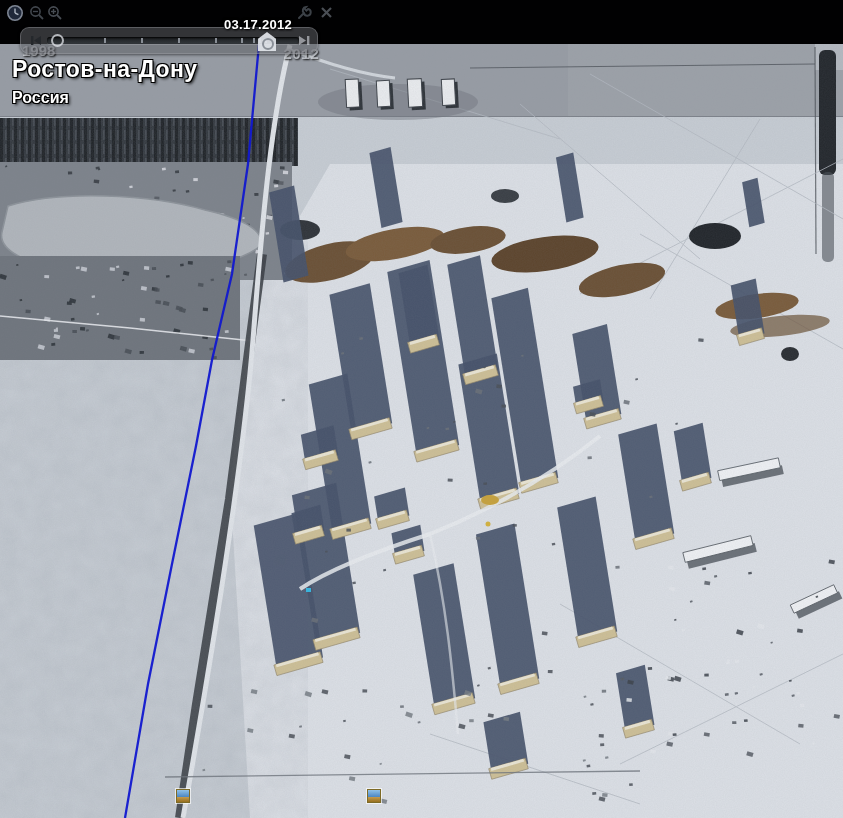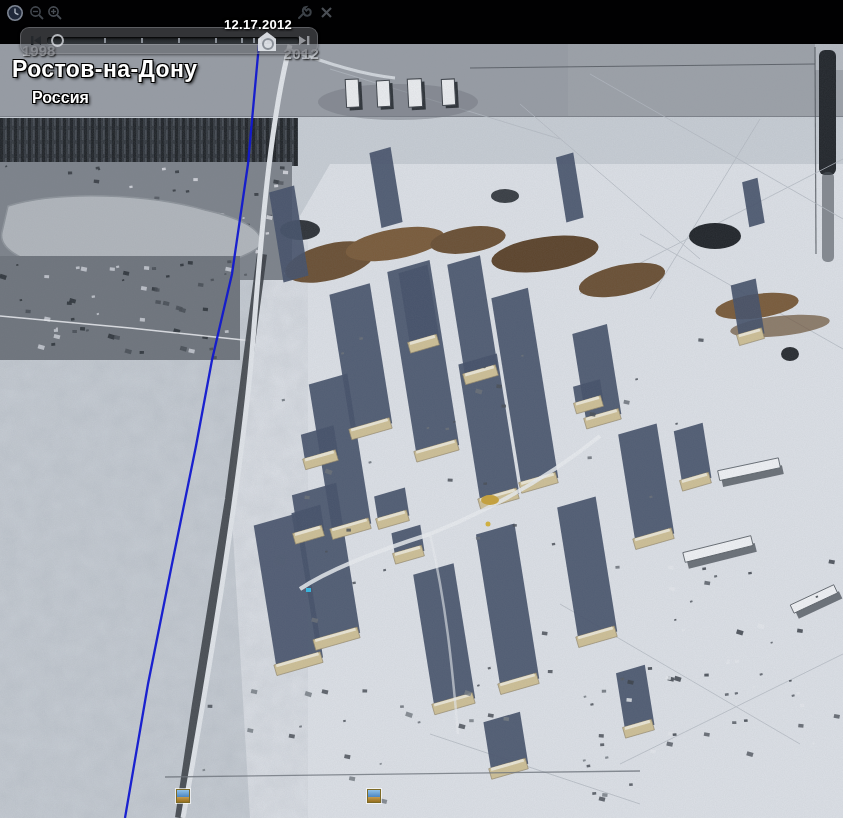--- a/index.html
+++ b/index.html
@@ -27,21 +27,21 @@
       text-shadow:1px 1px 2px #000,-1px -1px 2px #000,0 0 3px #000;letter-spacing:.3px;}
   .year-label{position:absolute;z-index:5;font-size:15px;font-weight:bold;color:rgba(205,209,215,.82);
       text-shadow:1px 1px 2px rgba(0,0,0,.9);}
   #year-start{left:22px;top:42px;} #year-end{left:283px;top:47px;font-family:Liberation Mono, monospace;}
   
   #map{position:absolute;left:0;top:44px;width:843px;height:774px;z-index:1;cursor:grab;}
   #map svg{display:block;}
   .map-label{position:absolute;z-index:4;color:#fff;font-weight:bold;
       text-shadow:1px 1px 0 #000,-1px 1px 0 #000,1px -1px 0 #000,-1px -1px 0 #000,2px 2px 3px rgba(0,0,0,.8);}
   #city-label{left:12px;top:56px;font-size:23px;letter-spacing:.4px;}
-  #country-label{left:12px;top:89px;font-size:16px;margin-left:20px;}
+  #country-label{left:12px;top:89px;font-size:16px;}
   
   .photo-marker{position:absolute;width:12px;height:12px;z-index:4;cursor:pointer;
       border:1px solid #7d6a26;box-shadow:0 0 0 1px rgba(255,255,255,.65);}
   .photo-marker .sky{position:absolute;left:0;top:0;right:0;height:7px;background:linear-gradient(#8fc0e8,#4c86c2);}
   .photo-marker .ground{position:absolute;left:0;bottom:0;right:0;height:5px;background:linear-gradient(#c69a4d,#96701f);}
 </style>
 </head>
 <body>
 
 <div id="screen">
@@ -593,15 +593,15 @@
       <span id="g-ticks"><span class="tl-tick" style="left: 57px;"></span><span class="tl-tick" style="left: 94px;"></span><span class="tl-tick" style="left: 131px;"></span><span class="tl-tick" style="left: 168px;"></span><span class="tl-tick" style="left: 194px;"></span><span class="tl-tick" style="left: 206px;"></span><span class="tl-tick" style="left: 212px;"></span><span class="tl-tick" style="left: 218px;"></span></span>
     </div>
     <div id="tl-thumb"></div>
     <span class="tl-btn" id="tl-next">
       <svg width="16" height="15" viewBox="0 0 16 15">
         <polygon points="3,3 3,12 10,7.5" fill="rgba(215,218,223,.6)"></polygon>
         <rect x="11" y="3" width="2.4" height="9" fill="rgba(215,218,223,.6)"></rect>
       </svg>
     </span>
   </div>
-  <div id="date-label">12.17.2012</div>
+  <div id="date-label">03.17.2012</div>
 
 </div>
 
 </body></html>

